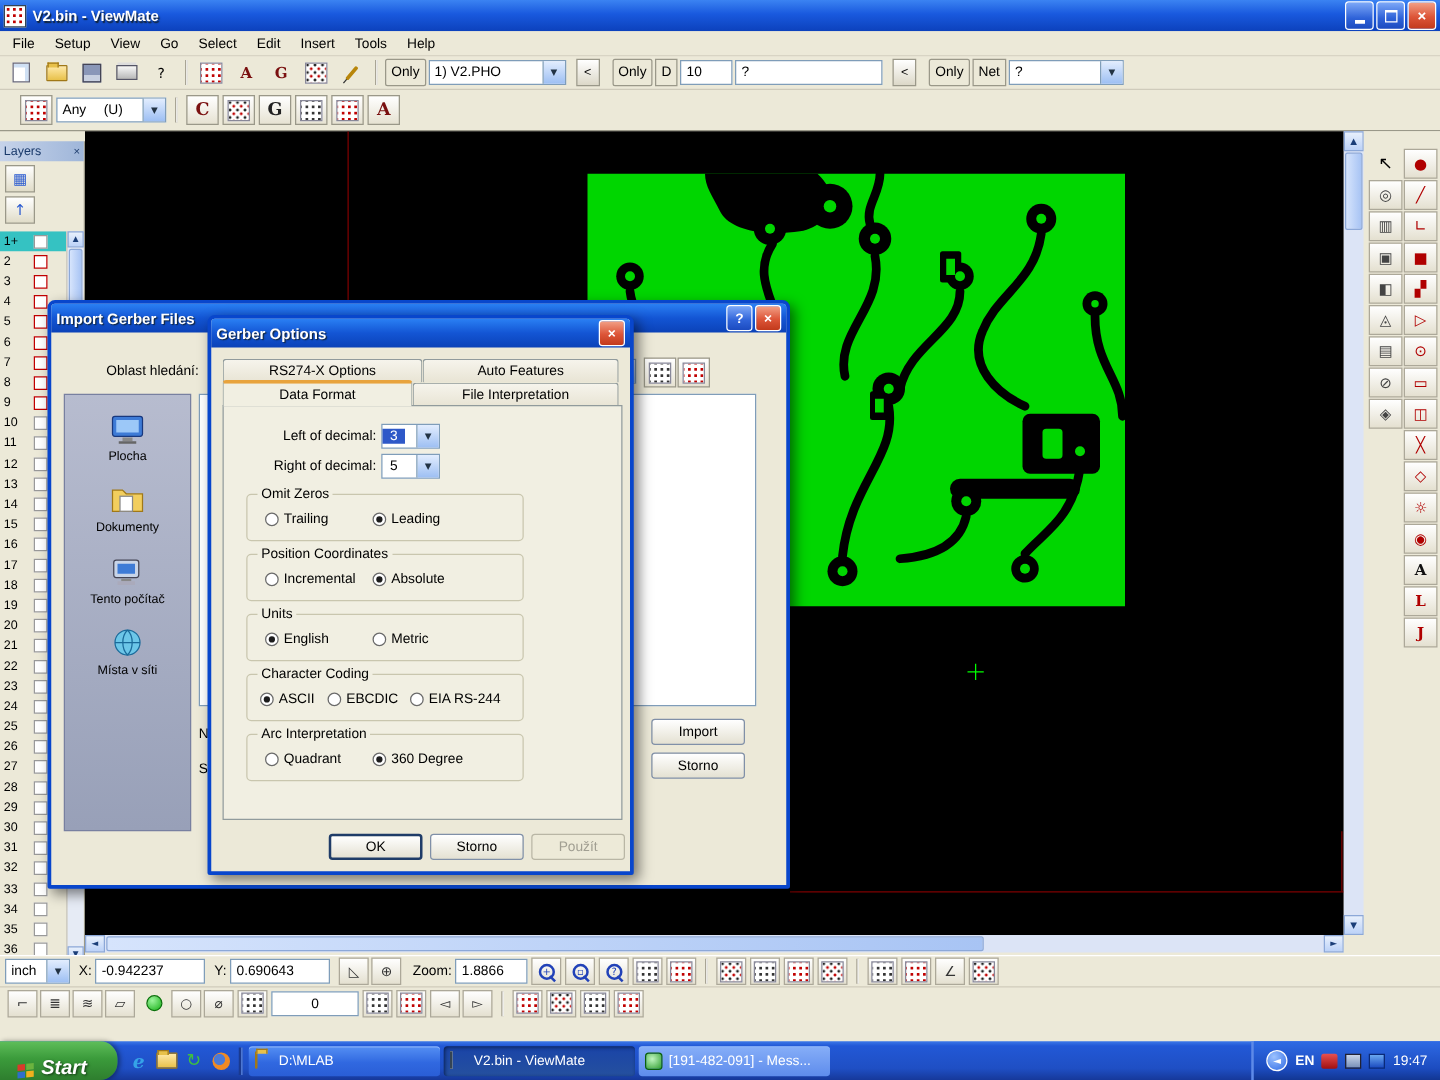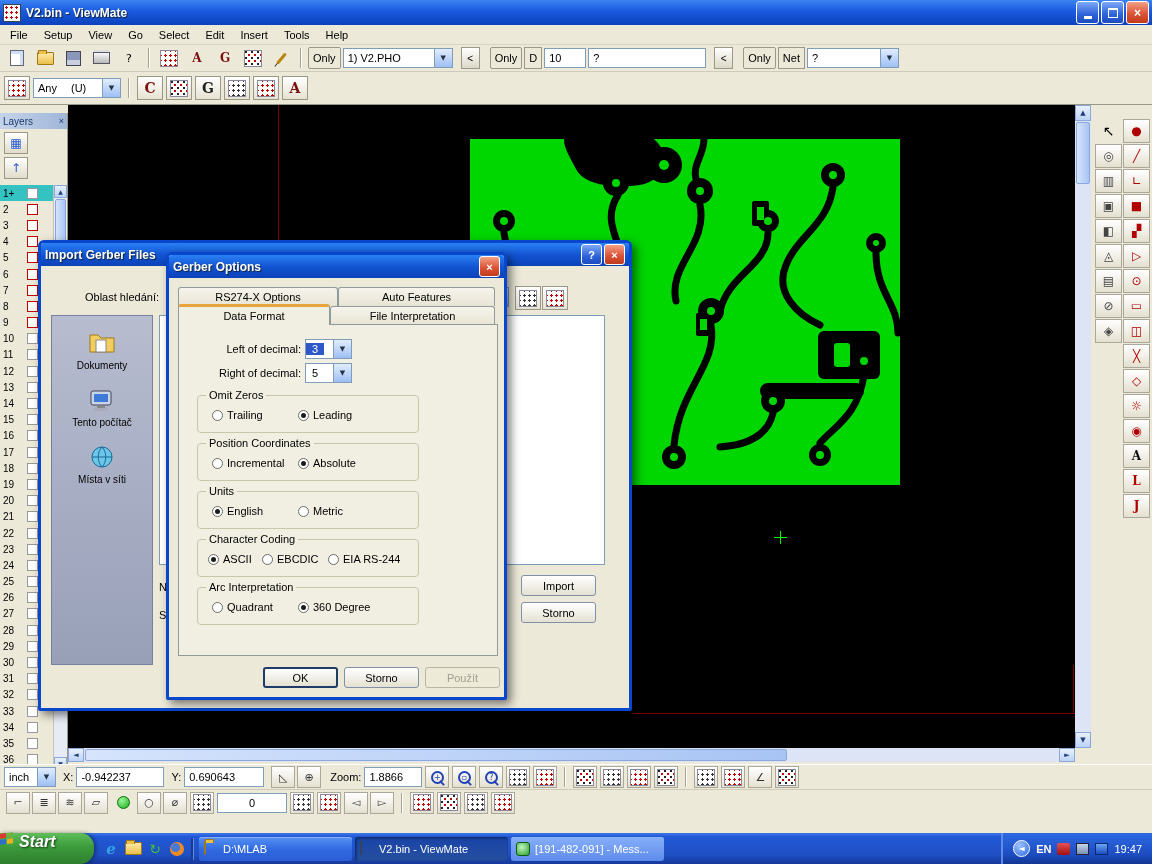--- a/index.html
+++ b/index.html
@@ -22,21 +22,21 @@
   .minglyph{width:8px;height:3px;background:#fff;margin-top:9px;}
   .restglyph{width:8px;height:7px;border:1px solid #fff;border-top:2px solid #fff;background:transparent;}
 
   
   .menubar{position:absolute;top:25px;left:0;width:1152px;height:20px;display:flex;align-items:center;
     background:#ECE9D8;border-bottom:1px solid #D8D4C4;padding-left:2px;box-sizing:border-box;}
   .mitem{padding:20px 8px;}
   .toolbar1{position:absolute;top:45px;left:0;width:1152px;height:27px;display:flex;align-items:center;
     border-bottom:1px solid #CFCBBB;padding-left:4px;box-sizing:border-box;gap:2px;}
   .toolbar2{position:absolute;top:72px;left:0;width:1152px;height:33px;display:flex;align-items:center;
-    border-bottom:1px solid #9A9889;padding-left:4px;box-sizing:border-box;gap:3px;}
+    border-bottom:1px solid #9A9889;padding-left:16px;box-sizing:border-box;gap:3px;}
   .tbtn{width:24px;height:22px;display:flex;align-items:center;justify-content:center;border:1px solid transparent;}
   .tbtn.bordered{border:1px solid #9A9889;background:linear-gradient(#FFFFFF,#E6E2D2);}
   .sep{width:1px;height:20px;background:#A8A494;border-right:1px solid #fff;margin:0 4px;}
   .onlybtn{height:20px;display:inline-flex;align-items:center;padding:0 4px;background:#ECE9D8;
     border:1px solid #9A9889;border-radius:2px;}
   .lblbtn{height:20px;display:inline-flex;align-items:center;padding:0 4px;background:#ECE9D8;border:1px solid #9A9889;}
   .combo{display:inline-flex;align-items:center;height:20px;background:#fff;border:1px solid #7F9DB9;box-sizing:border-box;}
   .combo .val{padding:0 4px;white-space:nowrap;}
   .combo .arrow{width:17px;height:18px;margin-left:auto;display:flex;align-items:center;justify-content:center;
     background:linear-gradient(#E2EDFE,#9DBFF3);border-left:1px solid #7F9DB9;color:#234;font-size:7px;}
@@ -145,21 +145,21 @@
     border-top:1px solid #fff;padding-left:4px;box-sizing:border-box;background:#ECE9D8;}
   .status2{position:absolute;top:789px;left:0;width:1152px;height:26px;display:flex;align-items:center;gap:3px;
     border-top:1px solid #CFCBBB;padding-left:6px;box-sizing:border-box;background:#ECE9D8;}
   .sicon{width:22px;height:20px;border:1px solid #ACA899;background:linear-gradient(#fff,#E4E0D0);
     display:flex;align-items:center;justify-content:center;font-size:11px;color:#333;font-family:"DejaVu Sans",sans-serif;}
   .led{width:11px;height:11px;border-radius:50%;background:radial-gradient(circle at 35% 30%,#9CF59C,#18B018);border:1px solid #0A700A;}
 
   
   .taskbar{position:absolute;top:833px;left:0;width:1152px;height:31px;
     background:linear-gradient(180deg,#3C78E8 0%,#2258D6 12%,#1F4FC4 70%,#16389A 100%);display:flex;align-items:center;}
-  .startbtn{height:31px;width:94px;border-radius:0 14px 14px 0;display:flex;align-items:flex-start;gap:5px;padding-left:0;box-sizing:border-box;
+  .startbtn{height:31px;width:94px;border-radius:0 14px 14px 0;display:flex;align-items:flex-end;gap:5px;padding-left:14px;box-sizing:border-box;
     background:linear-gradient(180deg,#5FBE5A 0%,#3B9B3B 45%,#2E7E2E 100%);box-shadow:2px 0 4px rgba(0,0,0,.4);}
   .startbtn .slabel{color:#fff;font-weight:bold;font-style:italic;font-size:16px;text-shadow:1px 1px 2px #133913;}
   .winflag{width:14px;height:13px;display:grid;grid-template-columns:6px 6px;grid-template-rows:5px 5px;gap:1px;transform:skewY(-6deg);}
   .winflag i{display:block;}
   .ql{display:flex;align-items:center;gap:4px;margin-left:8px;}
   .qlicon{width:18px;height:18px;display:flex;align-items:center;justify-content:center;}
   .taskdiv{width:2px;height:22px;margin:0 5px;background:#1A3A90;border-right:1px solid #5E8AE8;}
   .taskbtn{width:153px;height:24px;margin-right:3px;border-radius:3px;display:flex;align-items:center;gap:4px;padding:0 5px;box-sizing:border-box;
     background:linear-gradient(#5590F4,#3068E0 55%,#2A5ED6);box-shadow:inset 0 1px 0 #8AB2F8;color:#fff;font-size:11px;
     white-space:nowrap;overflow:hidden;}
@@ -564,20 +564,29 @@
     <span class="tbtn bordered abs" style="left:474px;top:43px">
         <span class="ic-dots dark"></span>
       </span>
     <span class="tbtn bordered abs" style="left:501px;top:43px">
         <span class="ic-dots"></span>
       </span>
 
     <div class="places" style="left:10px;top:72px;width:102px;height:350px;">
       <div class="place">
         <svg width="30" height="30" viewBox="0 0 30 30">
+          <rect x="3" y="5" width="24" height="16" rx="2" fill="#3E7BD6" stroke="#18387E"></rect>
+          <rect x="6" y="8" width="18" height="10" fill="#9CC8F8"></rect>
+          <rect x="11" y="22" width="8" height="3" fill="#8A8A8A"></rect>
+            <rect x="8" y="25" width="14" height="2" fill="#666"></rect>
+        </svg>
+        <span>Plocha</span>
+      </div>
+      <div class="place">
+        <svg width="30" height="30" viewBox="0 0 30 30">
           <path d="M3,8 L3,24 L27,24 L27,10 L14,10 L11,7 L3,7 Z" fill="#F2CE5E" stroke="#A07818"></path>
           <rect x="9" y="12" width="10" height="12" fill="#fff" stroke="#888"></rect>
         </svg>
         <span>Dokumenty</span>
       </div>
       <div class="place">
         <svg width="30" height="30" viewBox="0 0 30 30">
           <rect x="4" y="6" width="20" height="14" rx="2" fill="#C8D4E8" stroke="#445"></rect>
           <rect x="7" y="9" width="14" height="8" fill="#3E7BD6"></rect>
           <rect x="10" y="21" width="8" height="2" fill="#888"></rect>

